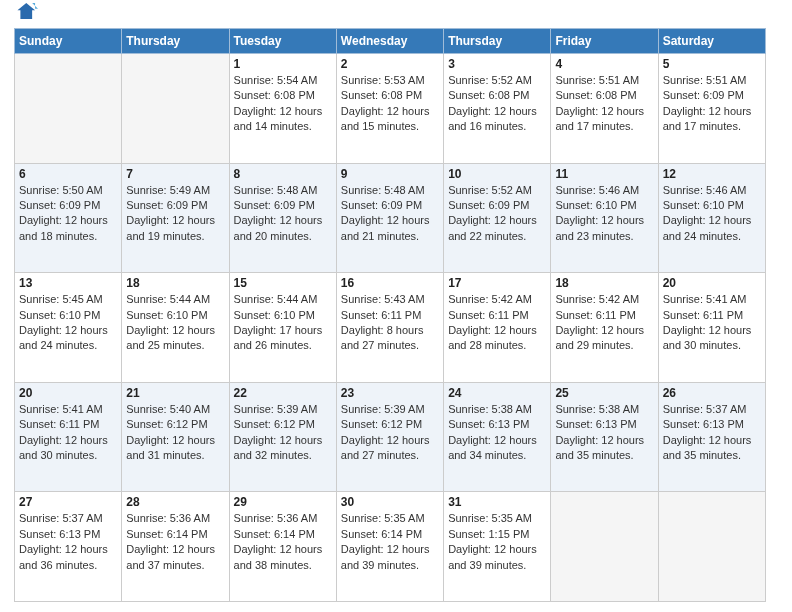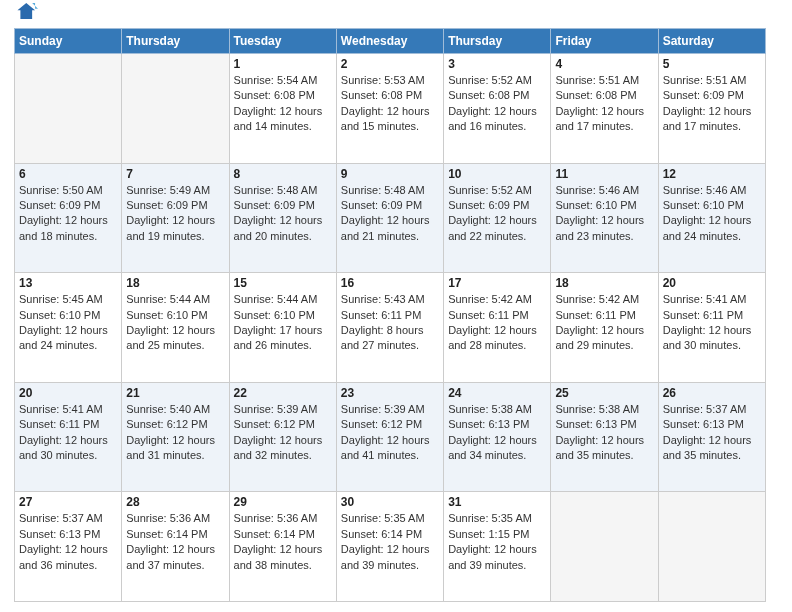--- a/index.html
+++ b/index.html
@@ -319,21 +319,21 @@
               <div>Sunrise: 5:39 AM</div>
               <div>Sunset: 6:12 PM</div>
               <div>Daylight: 12 hours and 32 minutes.</div>
             </div>
           </td>
           <td>
             <div class="day-num">23</div>
             <div class="day-info">
               <div>Sunrise: 5:39 AM</div>
               <div>Sunset: 6:12 PM</div>
-              <div>Daylight: 12 hours and 41 minutes.</div>
+              <div>Daylight: 12 hours and 27 minutes.</div>
             </div>
           </td>
           <td>
             <div class="day-num">24</div>
             <div class="day-info">
               <div>Sunrise: 5:38 AM</div>
               <div>Sunset: 6:13 PM</div>
               <div>Daylight: 12 hours and 34 minutes.</div>
             </div>
           </td>

